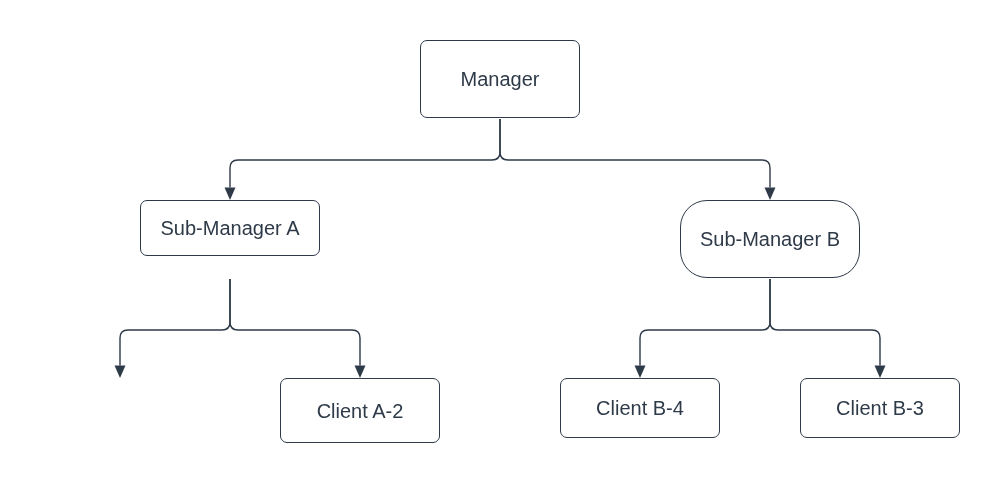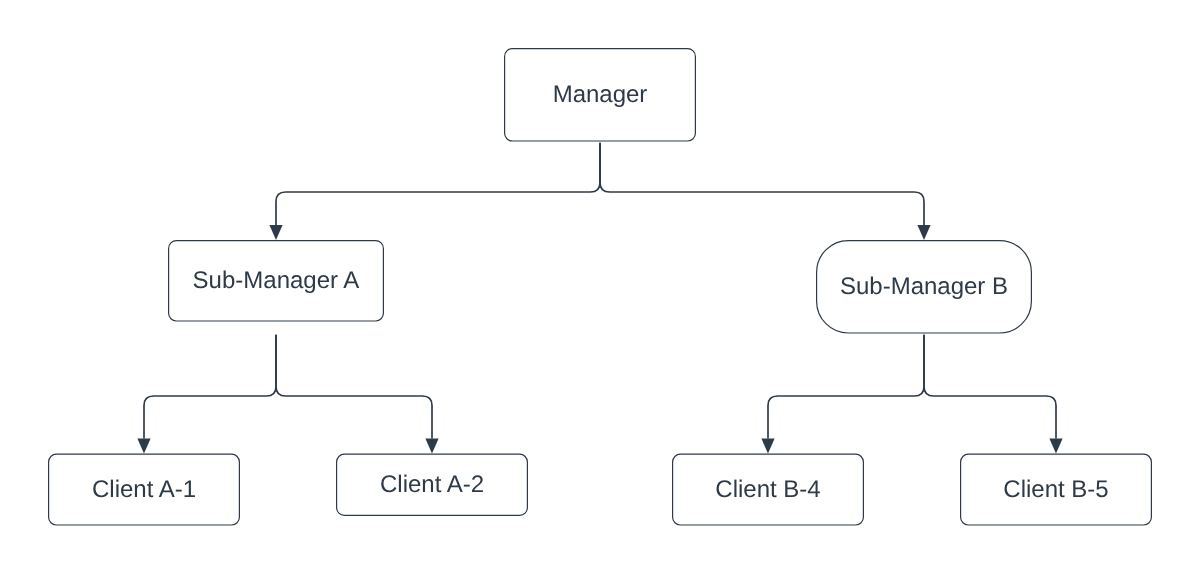--- a/index.html
+++ b/index.html
@@ -44,24 +44,24 @@
     color:var(--text);
     font-size:20px;
     line-height:1.2;
     display:flex;
     align-items:center;
     justify-content:center;
     text-align:center;
     white-space:nowrap;
   }
   .node-manager{left:420px;top:40px;width:160px;height:78px;}
-  .node-sub-a{left:140px;top:200px;width:180px;height:68px;}
+  .node-sub-a{left:140px;top:200px;width:180px;height:56px;}
   .node-sub-b{left:680px;top:200px;width:180px;height:78px;border-radius:27px;}
   .node-client-a1{left:40px;top:378px;width:160px;height:60px;}
-  .node-client-a2{left:280px;top:378px;width:160px;height:52px;}
+  .node-client-a2{left:280px;top:378px;width:160px;height:65px;}
   .node-client-b1{left:560px;top:378px;width:160px;height:60px;}
   .node-client-b2{left:800px;top:378px;width:160px;height:60px;}
 </style>
 </head>
 <body>
 
 <div class="canvas">
 
   <svg class="edges" viewBox="0 0 1000 480" xmlns="http://www.w3.org/2000/svg">
 
@@ -83,21 +83,20 @@
     <path class="edge" d="M770 279 L770 322 Q770 330 778 330 L872 330 Q880 330 880 338 L880 365.5"></path>
     <path class="arrowhead" d="M880 378 L874.5 365.5 L885.5 365.5 Z"></path>
   </svg>
 
   <div class="node node-manager">Manager</div>
 
   <div class="node node-sub-a">Sub-Manager A</div>
 
   <div class="node node-sub-b">Sub-Manager B</div>
 
-  <div class="node node-client-a1">Client A-1</div>
 
   <div class="node node-client-a2">Client A-2</div>
 
   <div class="node node-client-b1">Client B-4</div>
 
-  <div class="node node-client-b2">Client B-5</div>
+  <div class="node node-client-b2">Client B-3</div>
 
 </div>
 
 </body></html>

